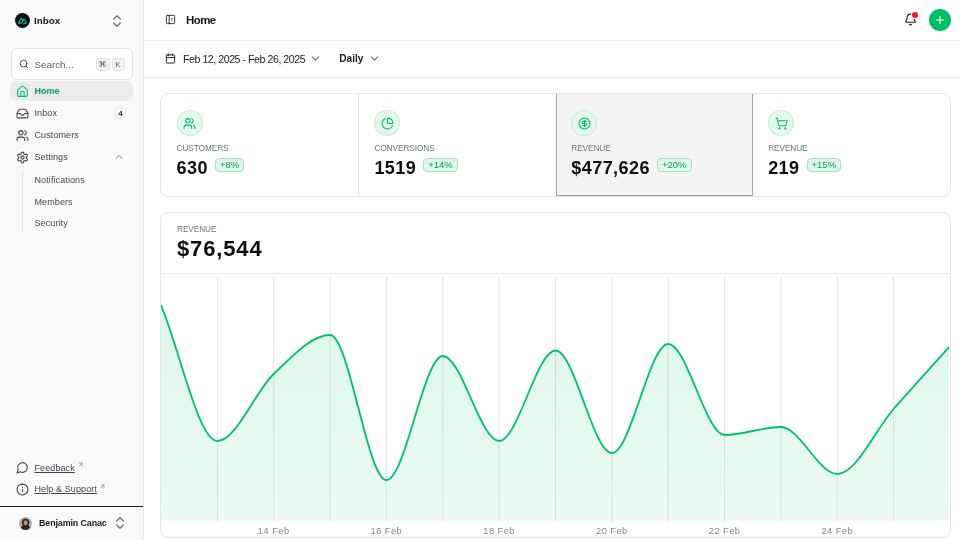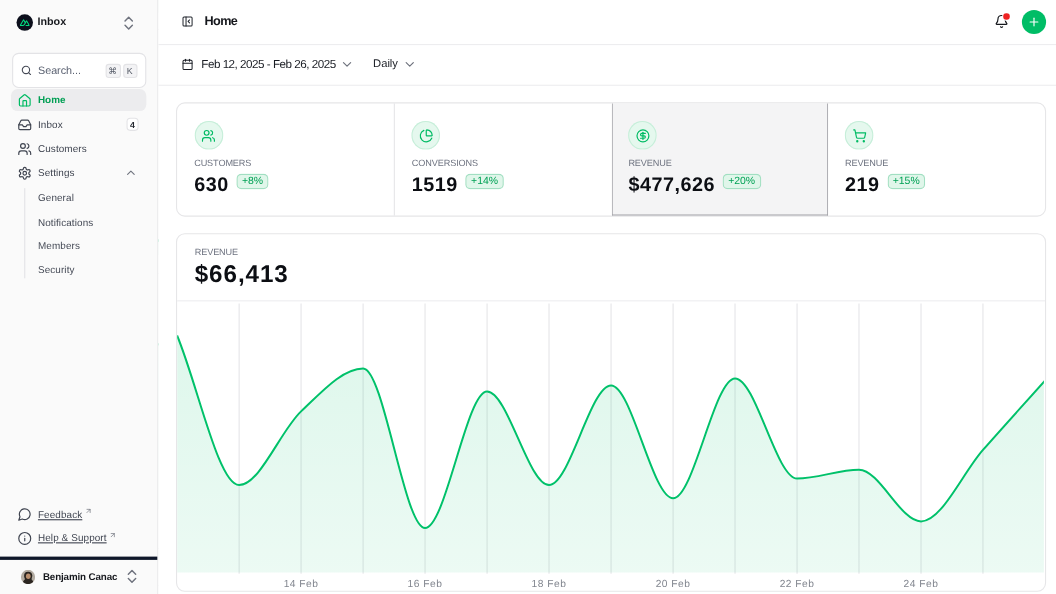--- a/index.html
+++ b/index.html
@@ -40,39 +40,39 @@
   width:1px; background:#e3e3e6; }
 .sub-item { height:21.8px; display:flex; align-items:center; font-size:9px;
   font-weight:500; letter-spacing:0.1px; color:#454a56; white-space:nowrap; }
 
 .sb-links { position:absolute; left:10px; bottom:40px; width:123px; }
 .sb-link { height:21.6px; display:flex; align-items:center; padding:0 7px 0 6px;
   font-size:9px; font-weight:500; letter-spacing:0.1px; color:#3f4450; white-space:nowrap; }
 .sb-link .lbl { margin-left:5.5px;text-decoration:underline; }
 .ext { margin-left:2px; margin-bottom:6px; }
 .sb-user { position:absolute; left:0; bottom:0; width:143px; height:34.5px;
-  border-top:3px solid #0f172a; display:flex; align-items:center; padding:0 10px 0 19px; }
+  border-top:1px solid #0f172a; display:flex; align-items:center; padding:0 10px 0 19px; }
 .sb-user .uname { font-size:8.9px; font-weight:700; color:#16181d; margin-left:7px;
   white-space:nowrap; letter-spacing:-0.1px; }
 .sb-user .updown { margin-left:auto; margin-right:5px; }
 
 
 #main { position:fixed; left:144px; top:0; width:816px; height:540px; background:#fff; }
 header { height:40.5px; border-bottom:1px solid #ededef; display:flex; align-items:center;
   padding:0 9px 0 21px; }
 header .title { font-size:11.5px; font-weight:700; letter-spacing:-0.6px; color:#15171c;
   margin-left:10px; }
 header .right { margin-left:auto; display:flex; align-items:center; gap:12px; }
 .plusbtn { width:22.5px; height:22.5px; border-radius:50%; background:#00bd66; color:#fff;
   display:flex; align-items:center; justify-content:center; }
 .toolbar { height:37px; border-bottom:1px solid #ededef; display:flex; align-items:center;
   padding:0 16px 0 21px; }
 .toolbar .dtext { font-size:10.6px; font-weight:500; letter-spacing:-0.45px; color:#1a1d24;
   margin-left:7px;text-align:center; }
-.toolbar .daily { font-size:10.2px; font-weight:400; color:#1a1d24; margin-left:17px; }
+.toolbar .daily { font-size:10.2px; font-weight:700; color:#1a1d24; margin-left:17px; }
 .chevd { margin-left:4px; }
 
 .content { padding:15.5px 9.5px 0 16px; }
 
 .stats { display:flex; border:1px solid #e6e6e8; border-radius:8px; background:#fff;
   height:103.5px; }
 .stat.pre-hl { border-right:none; }
 .stat { flex:1; padding:16px 10px 0 15.5px; border-right:1px solid #e6e6e8; }
 .stat:last-child { border-right:none; }
 .stat.hl { background:#f4f4f5; border-right:none;
@@ -148,21 +148,20 @@
       <svg class="ico" width="13" height="13" viewBox="0 0 24 24" fill="none" stroke="#3f4450" stroke-width="2" stroke-linecap="round" stroke-linejoin="round">
           <path d="M12.22 2h-.44a2 2 0 0 0-2 2v.18a2 2 0 0 1-1 1.73l-.43.25a2 2 0 0 1-2 0l-.15-.08a2 2 0 0 0-2.73.73l-.22.38a2 2 0 0 0 .73 2.73l.15.1a2 2 0 0 1 1 1.72v.51a2 2 0 0 1-1 1.74l-.15.09a2 2 0 0 0-.73 2.73l.22.38a2 2 0 0 0 2.73.73l.15-.08a2 2 0 0 1 2 0l.43.25a2 2 0 0 1 1 1.73V20a2 2 0 0 0 2 2h.44a2 2 0 0 0 2-2v-.18a2 2 0 0 1 1-1.73l.43-.25a2 2 0 0 1 2 0l.15.08a2 2 0 0 0 2.73-.73l.22-.39a2 2 0 0 0-.73-2.73l-.15-.08a2 2 0 0 1-1-1.74v-.5a2 2 0 0 1 1-1.74l.15-.09a2 2 0 0 0 .73-2.73l-.22-.38a2 2 0 0 0-2.73-.73l-.15.08a2 2 0 0 1-2 0l-.43-.25a2 2 0 0 1-1-1.73V4a2 2 0 0 0-2-2z"></path>
           <circle cx="12" cy="12" r="3"></circle>
         </svg>
       <span class="lbl">Settings</span>
       <svg class="chev-right" width="12" height="12" viewBox="0 0 24 24" fill="none" stroke="#6f737e" stroke-width="2" stroke-linecap="round" stroke-linejoin="round">
           <path d="m18 15-6-6-6 6"></path>
         </svg>
     </div>
     <div class="subnav">
-      <div class="sub-item">General</div>
       <div class="sub-item">Notifications</div>
       <div class="sub-item">Members</div>
       <div class="sub-item">Security</div>
     </div>
   </nav>
   <div class="sb-links">
     <div class="sb-link">
       <svg class="ico" width="13" height="13" viewBox="0 0 24 24" fill="none" stroke="#3f4450" stroke-width="2" stroke-linecap="round" stroke-linejoin="round">
           <path d="M7.9 20A9 9 0 1 0 4 16.1L2 22Z"></path>
         </svg>
@@ -302,21 +301,21 @@
         <div class="slabel">REVENUE</div>
         <div class="statline">
             <span class="statnum">219</span>
             <span class="pct">+15%</span>
           </div>
       </div>
     </div>
     <div class="chartcard">
       <div class="chead">
         <div class="clabel">REVENUE</div>
-        <div class="cnum">$66,413</div>
+        <div class="cnum">$76,544</div>
       </div>
       <svg class="plot" width="788" height="264" viewBox="0 0 788 264">
         <defs>
           <linearGradient id="fillg" x1="0" y1="0" x2="0" y2="1">
             <stop offset="0" stop-color="#00c16a" stop-opacity="0.13"></stop>
             <stop offset="1" stop-color="#00c16a" stop-opacity="0.075"></stop>
           </linearGradient>
         </defs>
         <g stroke="#e5e5e8" stroke-width="1">
           <line x1="56.4" y1="1" x2="56.4" y2="246.5"></line>

